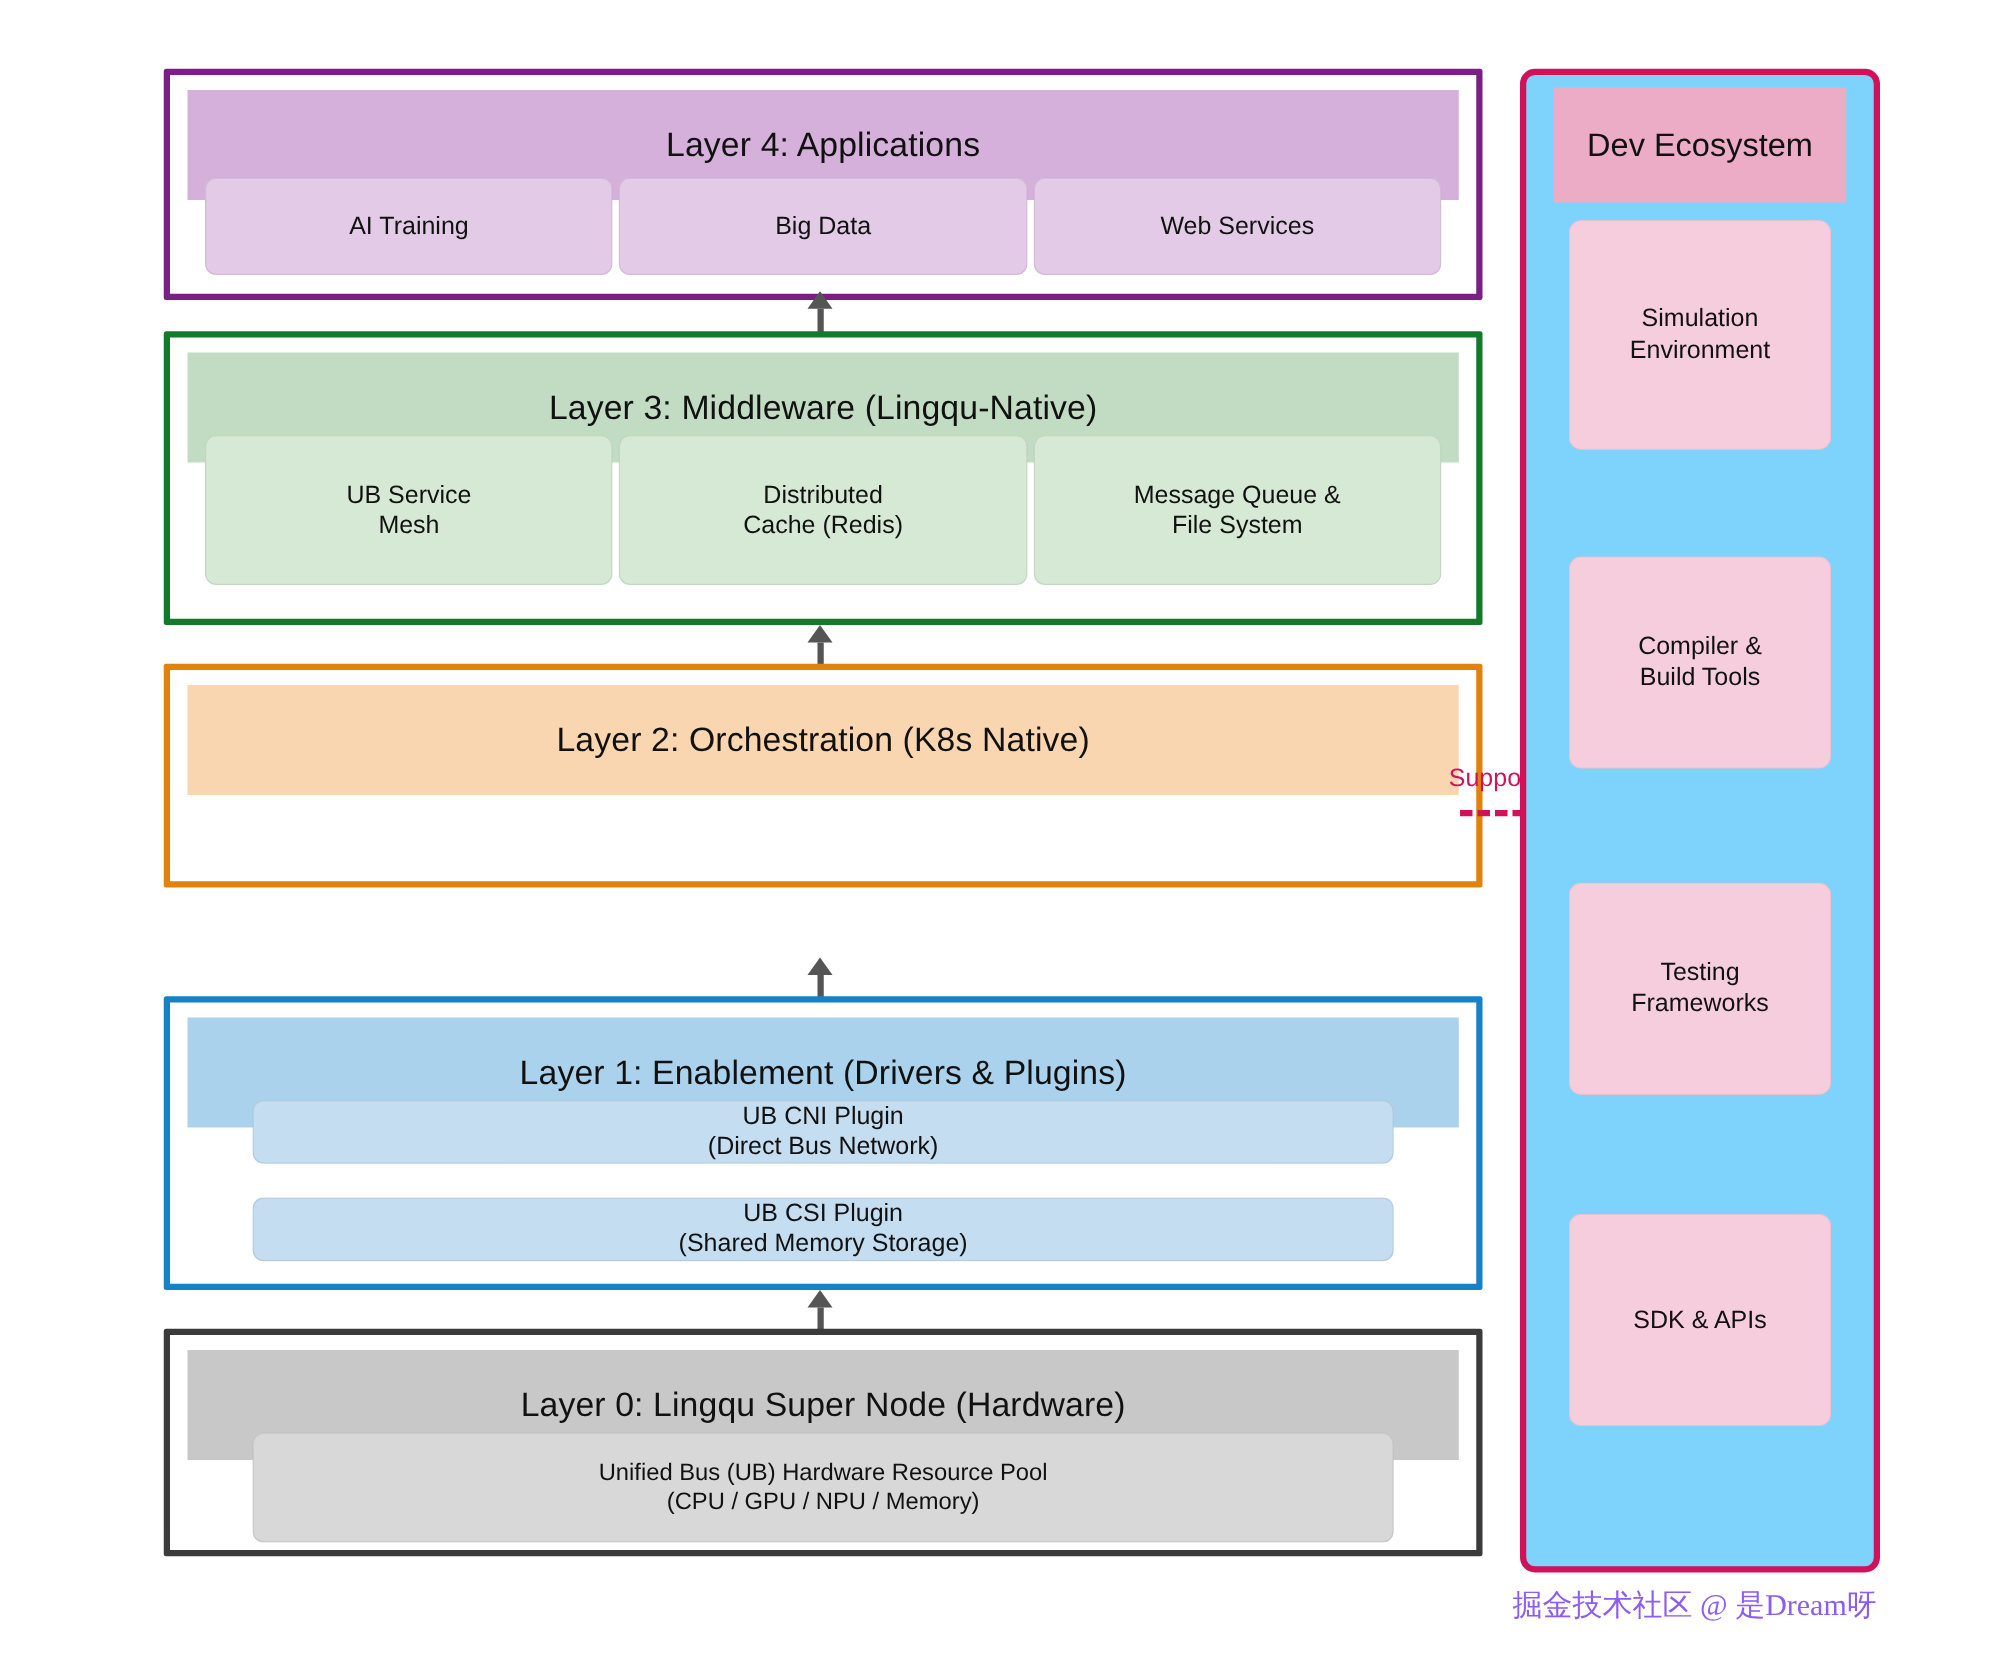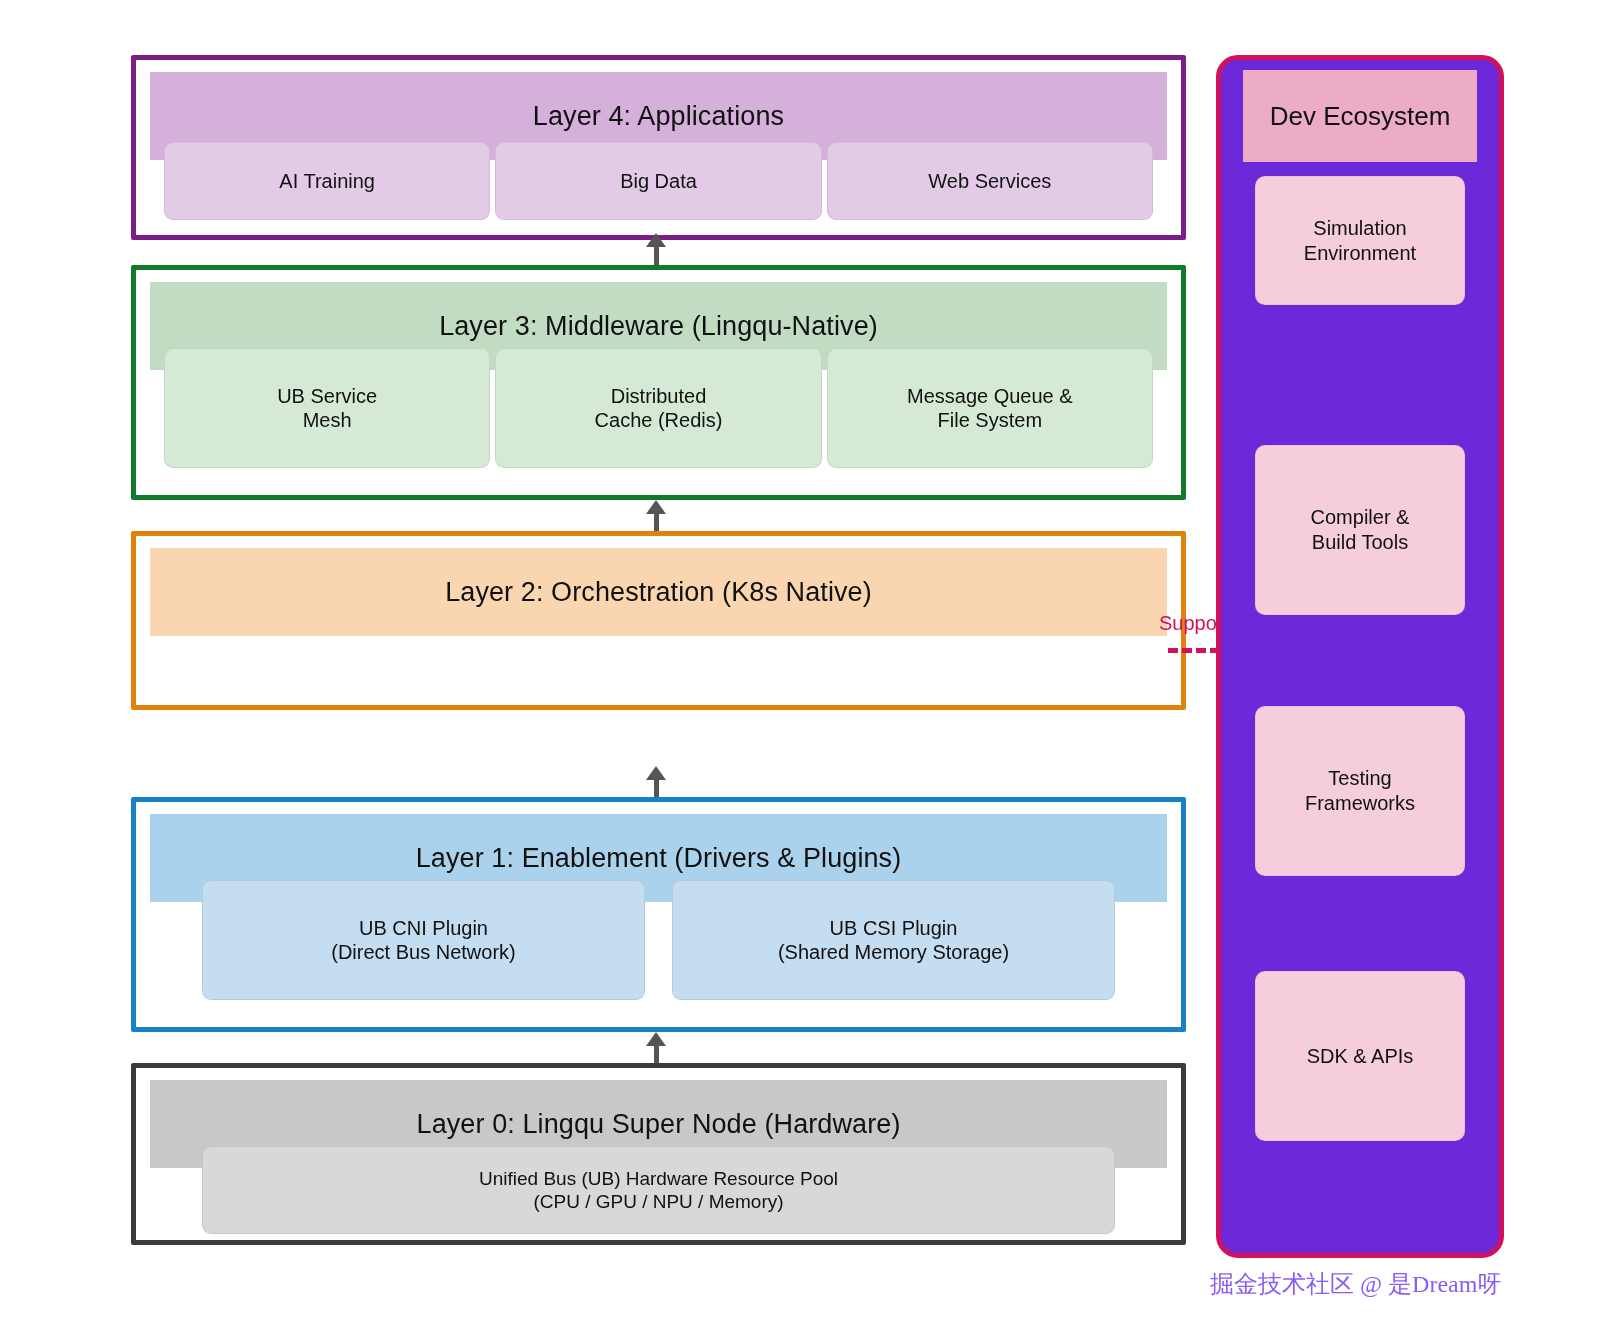--- a/index.html
+++ b/index.html
@@ -110,22 +110,22 @@
     width: 5px;
     background: #555555;
     flex: 1 1 auto;
   }
 
   
   .eco {
     position: absolute;
     box-sizing: border-box;
     border: 5px solid #d1115a;
-    border-radius: 22px;
-    background: #6d28d9;
+    border-radius: 12px;
+    background: #7dd3fc;
   }
   .eco-header {
     position: absolute;
     left: 22px;
     right: 22px;
     top: 10px;
     height: 92px;
     background: #ecacc5;
     display: flex;
     align-items: center;
@@ -233,21 +233,21 @@
 
   <div class="arrow" style="left:643px; top:766px; height:38px;">
     <div class="head"></div>
     <div class="shaft"></div>
   </div>
 
   <div class="layer lyr1" style="left:131px; top:797px; width:1055px; height:235px;">
     <div class="layer-band">
       <span class="layer-title">Layer 1: Enablement (Drivers &amp; Plugins)</span>
     </div>
-    <div class="subrow" style="top:78px; left:66px; right:66px; gap:27px;">
+    <div class="subrow" style="top:78px; left:66px; right:66px; gap:27px;flex-direction:column;">
       <div class="subbox">
         <span class="l1">UB CNI Plugin</span>
         <span class="l2">(Direct Bus Network)</span>
       </div>
       <div class="subbox">
         <span class="l1">UB CSI Plugin</span>
         <span class="l2">(Shared Memory Storage)</span>
       </div>
     </div>
   </div>
@@ -270,21 +270,21 @@
   </div>
 
   <span class="support-label" style="left:1159px; top:612px;">Support</span>
   <div class="support-dash" style="left:1168px; top:648px; width:80px;"></div>
 
   <div class="eco" style="left:1216px; top:55px; width:288px; height:1203px;">
     <div class="eco-header">
       <span>Dev Ecosystem</span>
     </div>
 
-    <div class="eco-item" style="top:116px; height:129px;">
+    <div class="eco-item" style="top:116px; height:184px;">
       <span>Simulation</span>
       <span>Environment</span>
     </div>
 
     <div class="eco-item" style="top:385px; height:170px;">
       <span>Compiler &amp;</span>
       <span>Build Tools</span>
     </div>
 
     <div class="eco-item" style="top:646px; height:170px;">

